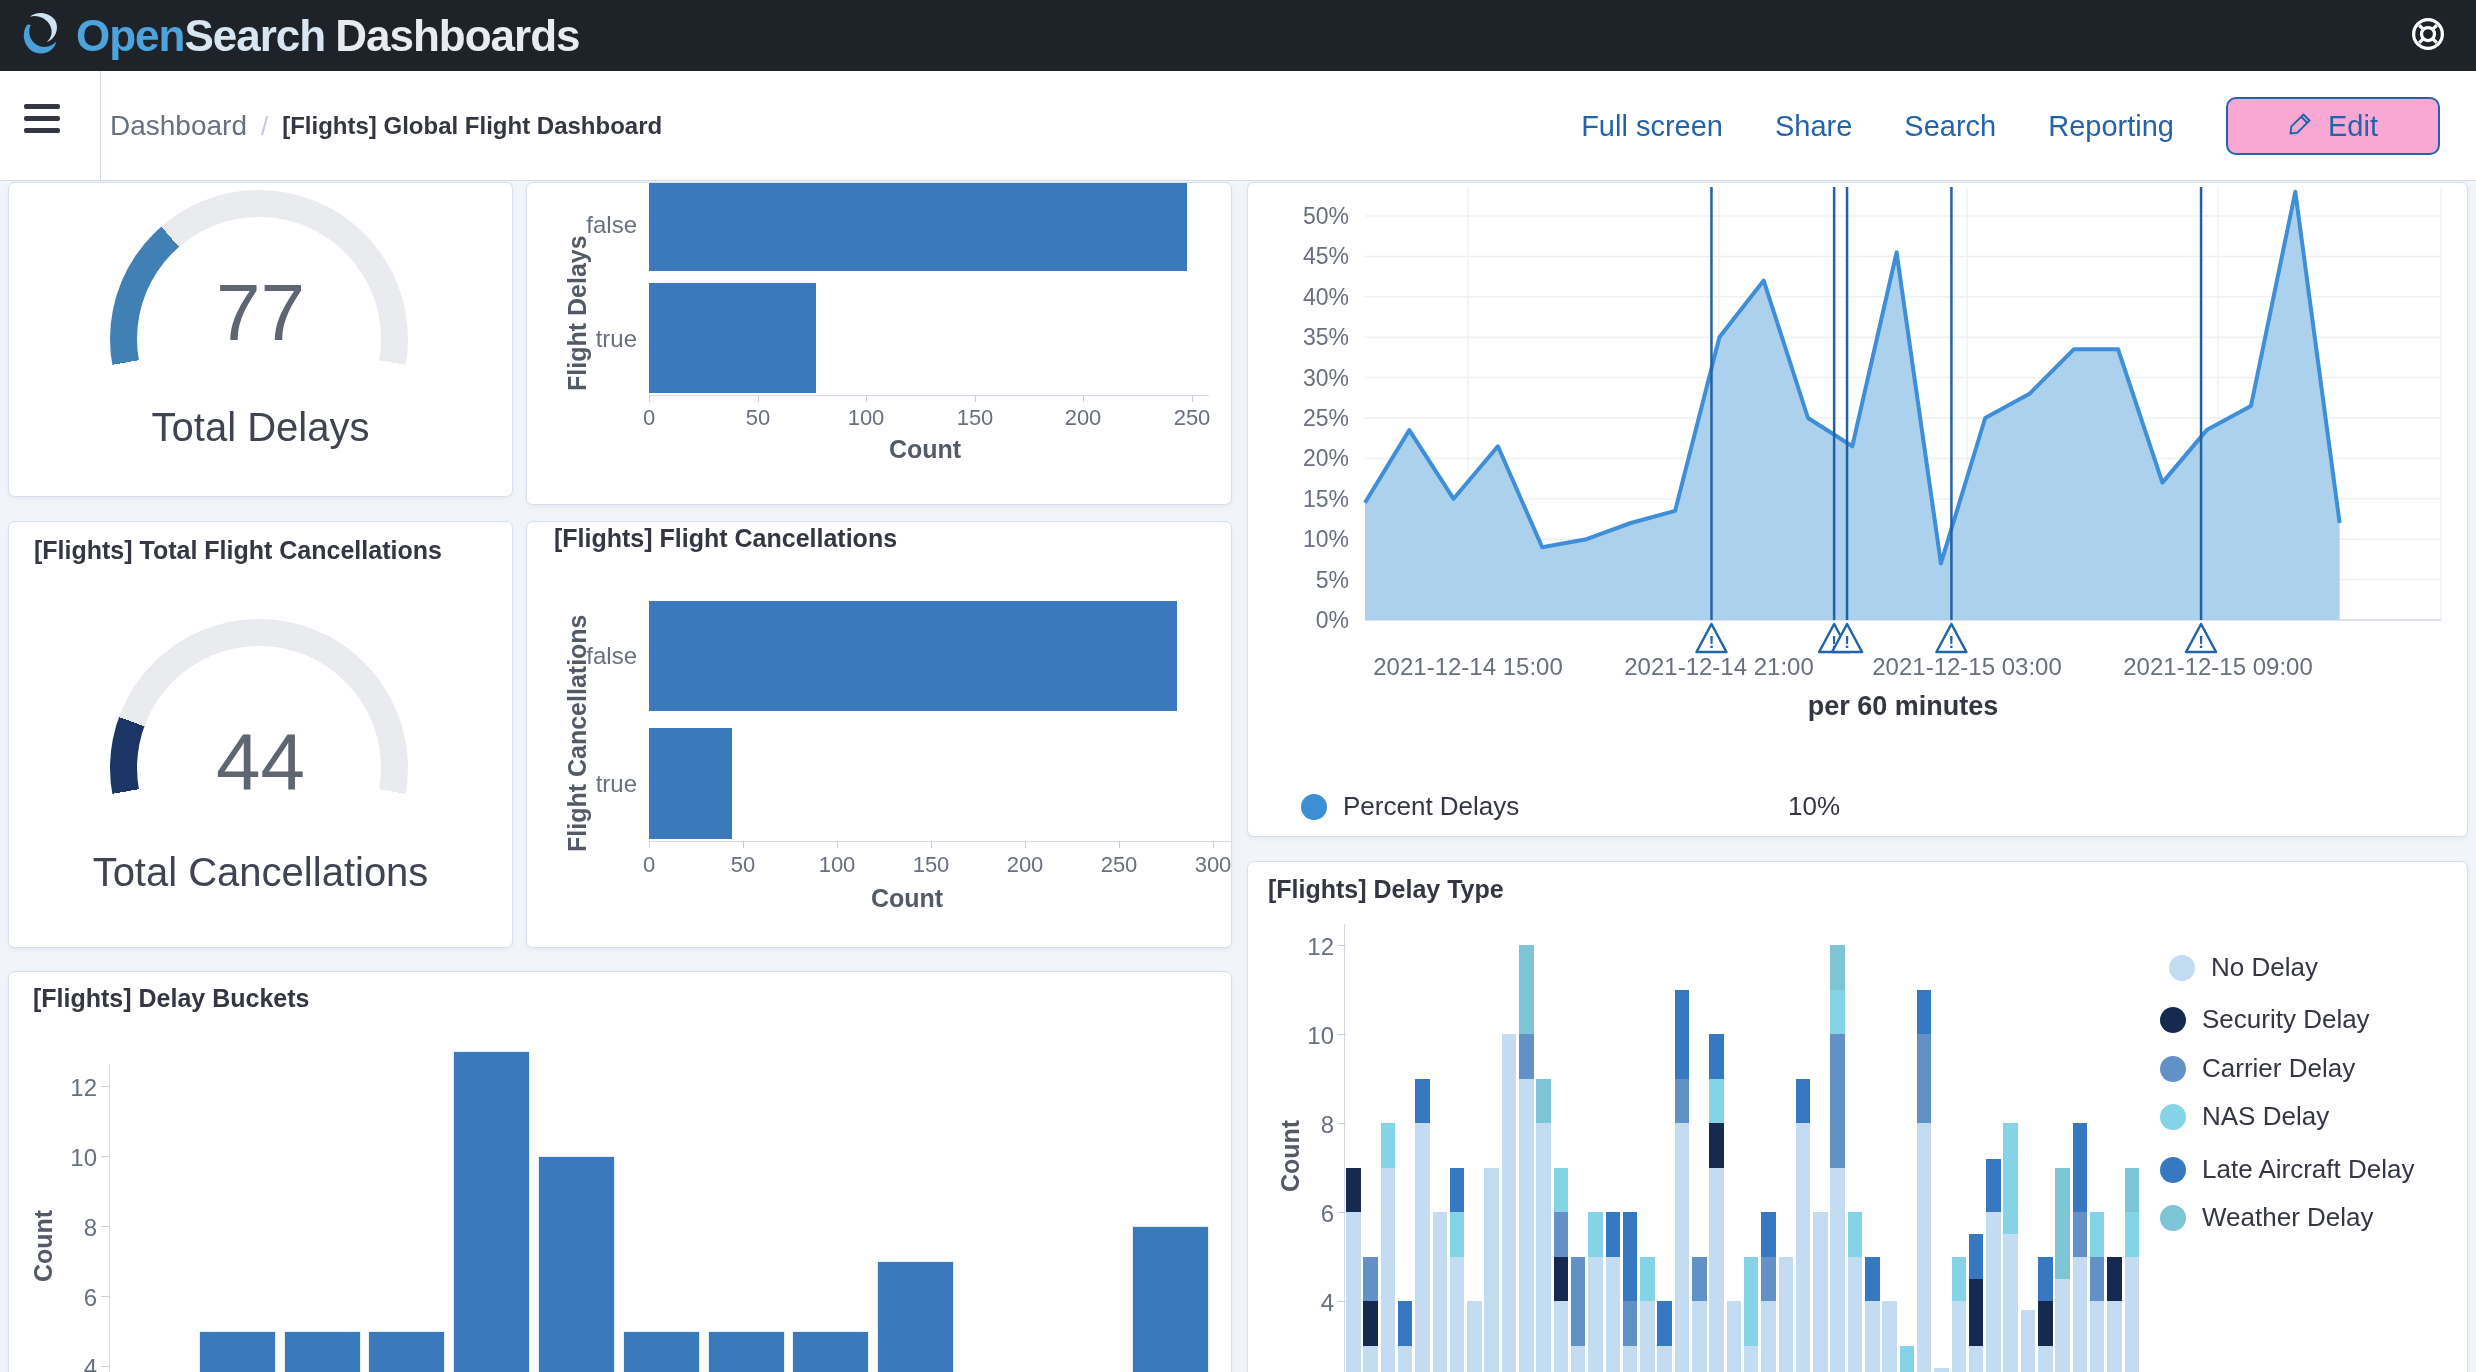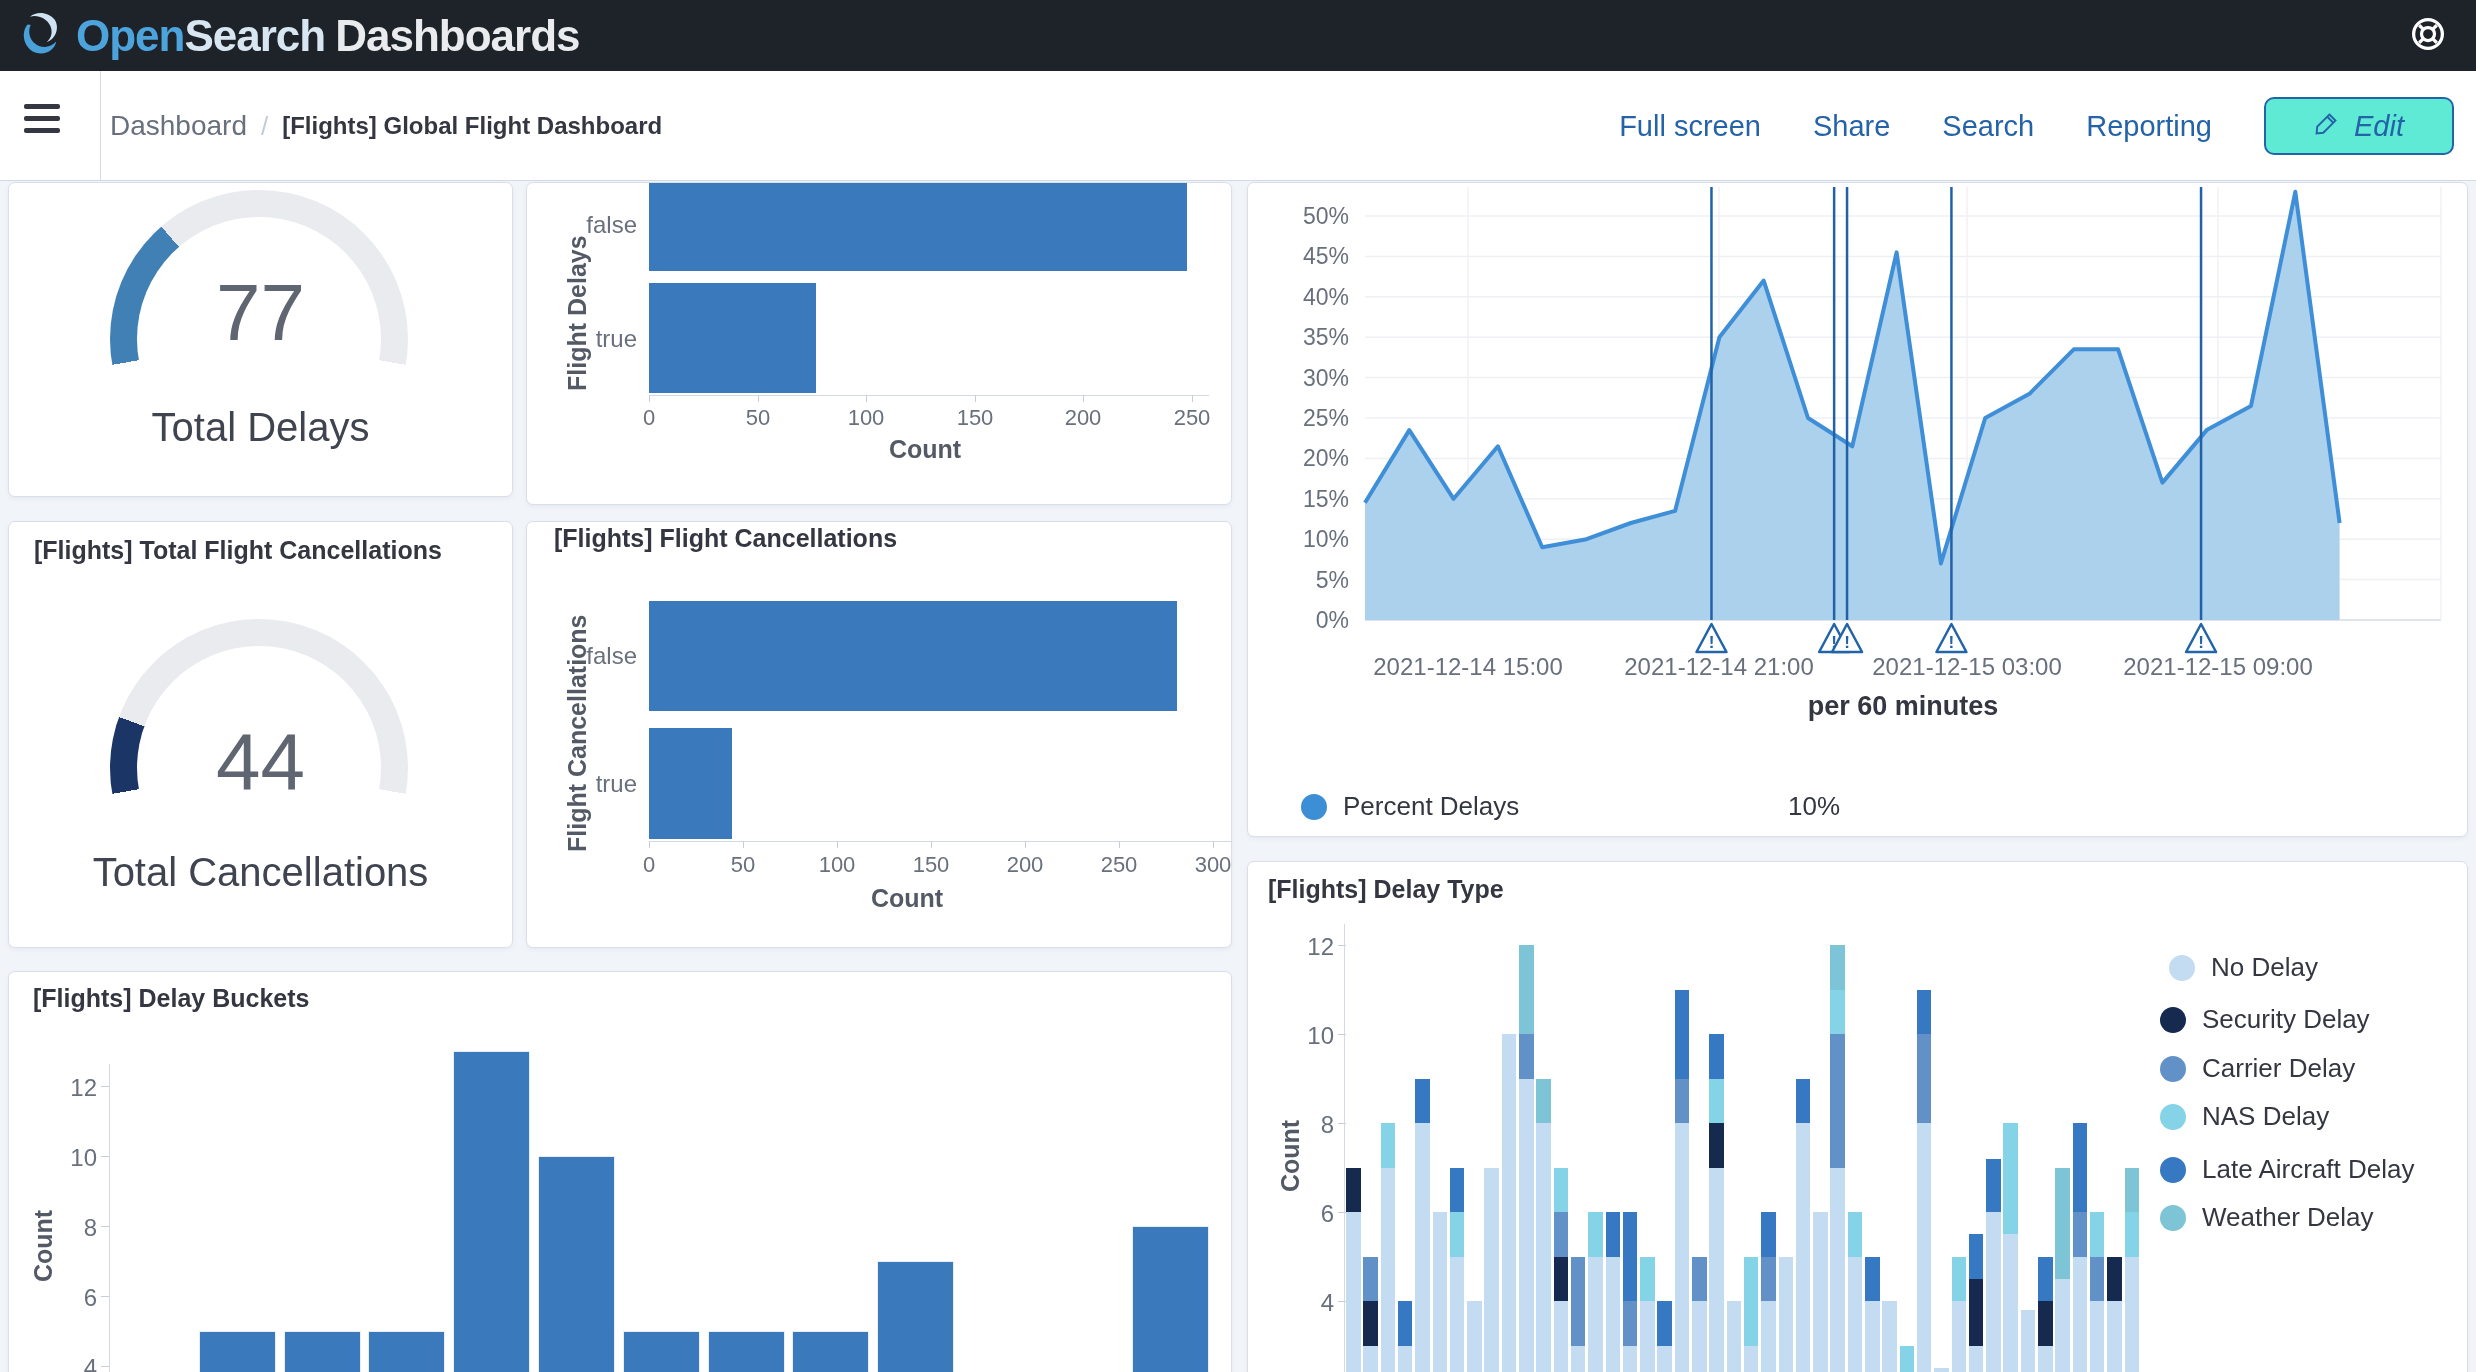--- a/index.html
+++ b/index.html
@@ -17,23 +17,23 @@
 
   
   #navbar { position:absolute; left:0; top:71px; width:2476px; height:110px; background:#ffffff; border-bottom:1px solid #d3dae6; }
   #hamburger { position:absolute; left:24px; top:33px; width:38px; height:34px; cursor:pointer; }
   #hamburger div { width:36px; height:5px; background:#343741; border-radius:2px; margin-bottom:7px; }
   #nav-divider { position:absolute; left:100px; top:0px; width:1px; height:110px; background:#d3dae6; }
   .breadcrumb { position:absolute; left:110px; top:0; height:110px; display:flex; align-items:center; gap:14px; }
   .crumb { font-size:28px; color:#69707d; cursor:pointer; }
   .crumb-sep { font-size:26px; color:#c2cbd8; }
   .crumb-title { font-size:24px; color:#343741; font-weight:bold; }
-  .nav-actions { position:absolute; right:22px; top:0; height:110px; display:flex; align-items:center; gap:52px; }
+  .nav-actions { position:absolute; right:36px; top:0; height:110px; display:flex; align-items:center; gap:52px; }
   .nav-link { font-size:29px; color:#2563a8; cursor:pointer; }
-  #edit-btn { display:flex; align-items:center; gap:14px; justify-content:center; width:190px; height:58px; border:2px solid #2563a8; border-radius:10px; color:#2563a8; font-size:29px; background:#5eead4; cursor:pointer;font-style:italic; }
+  #edit-btn { display:flex; align-items:center; gap:14px; justify-content:center; width:214px; height:58px; border:2px solid #2563a8; border-radius:10px; color:#2563a8; font-size:29px; background:#f9a8d4; cursor:pointer; }
 
   .panel { position:absolute; background:#fff; border:1px solid #d9dfea; border-radius:7px; box-shadow:0 2px 4px rgba(120,130,150,.08); overflow:hidden; }
   .ptitle { position:absolute; font-size:25px; font-weight:bold; color:#343741; }
 
   .gauge { position:absolute; width:298px; height:298px; border-radius:50%; }
   .gauge::after { content:""; position:absolute; left:27px; top:27px; width:244px; height:244px; border-radius:50%; background:#fff; }
   .gauge-num { position:absolute; width:100%; text-align:center; font-size:80px; color:#5f6672; }
   .gauge-label { position:absolute; width:100%; text-align:center; font-size:40px; color:#3f4450; }
 
   .tick-label { position:absolute; font-size:22px; color:#69707d; }

